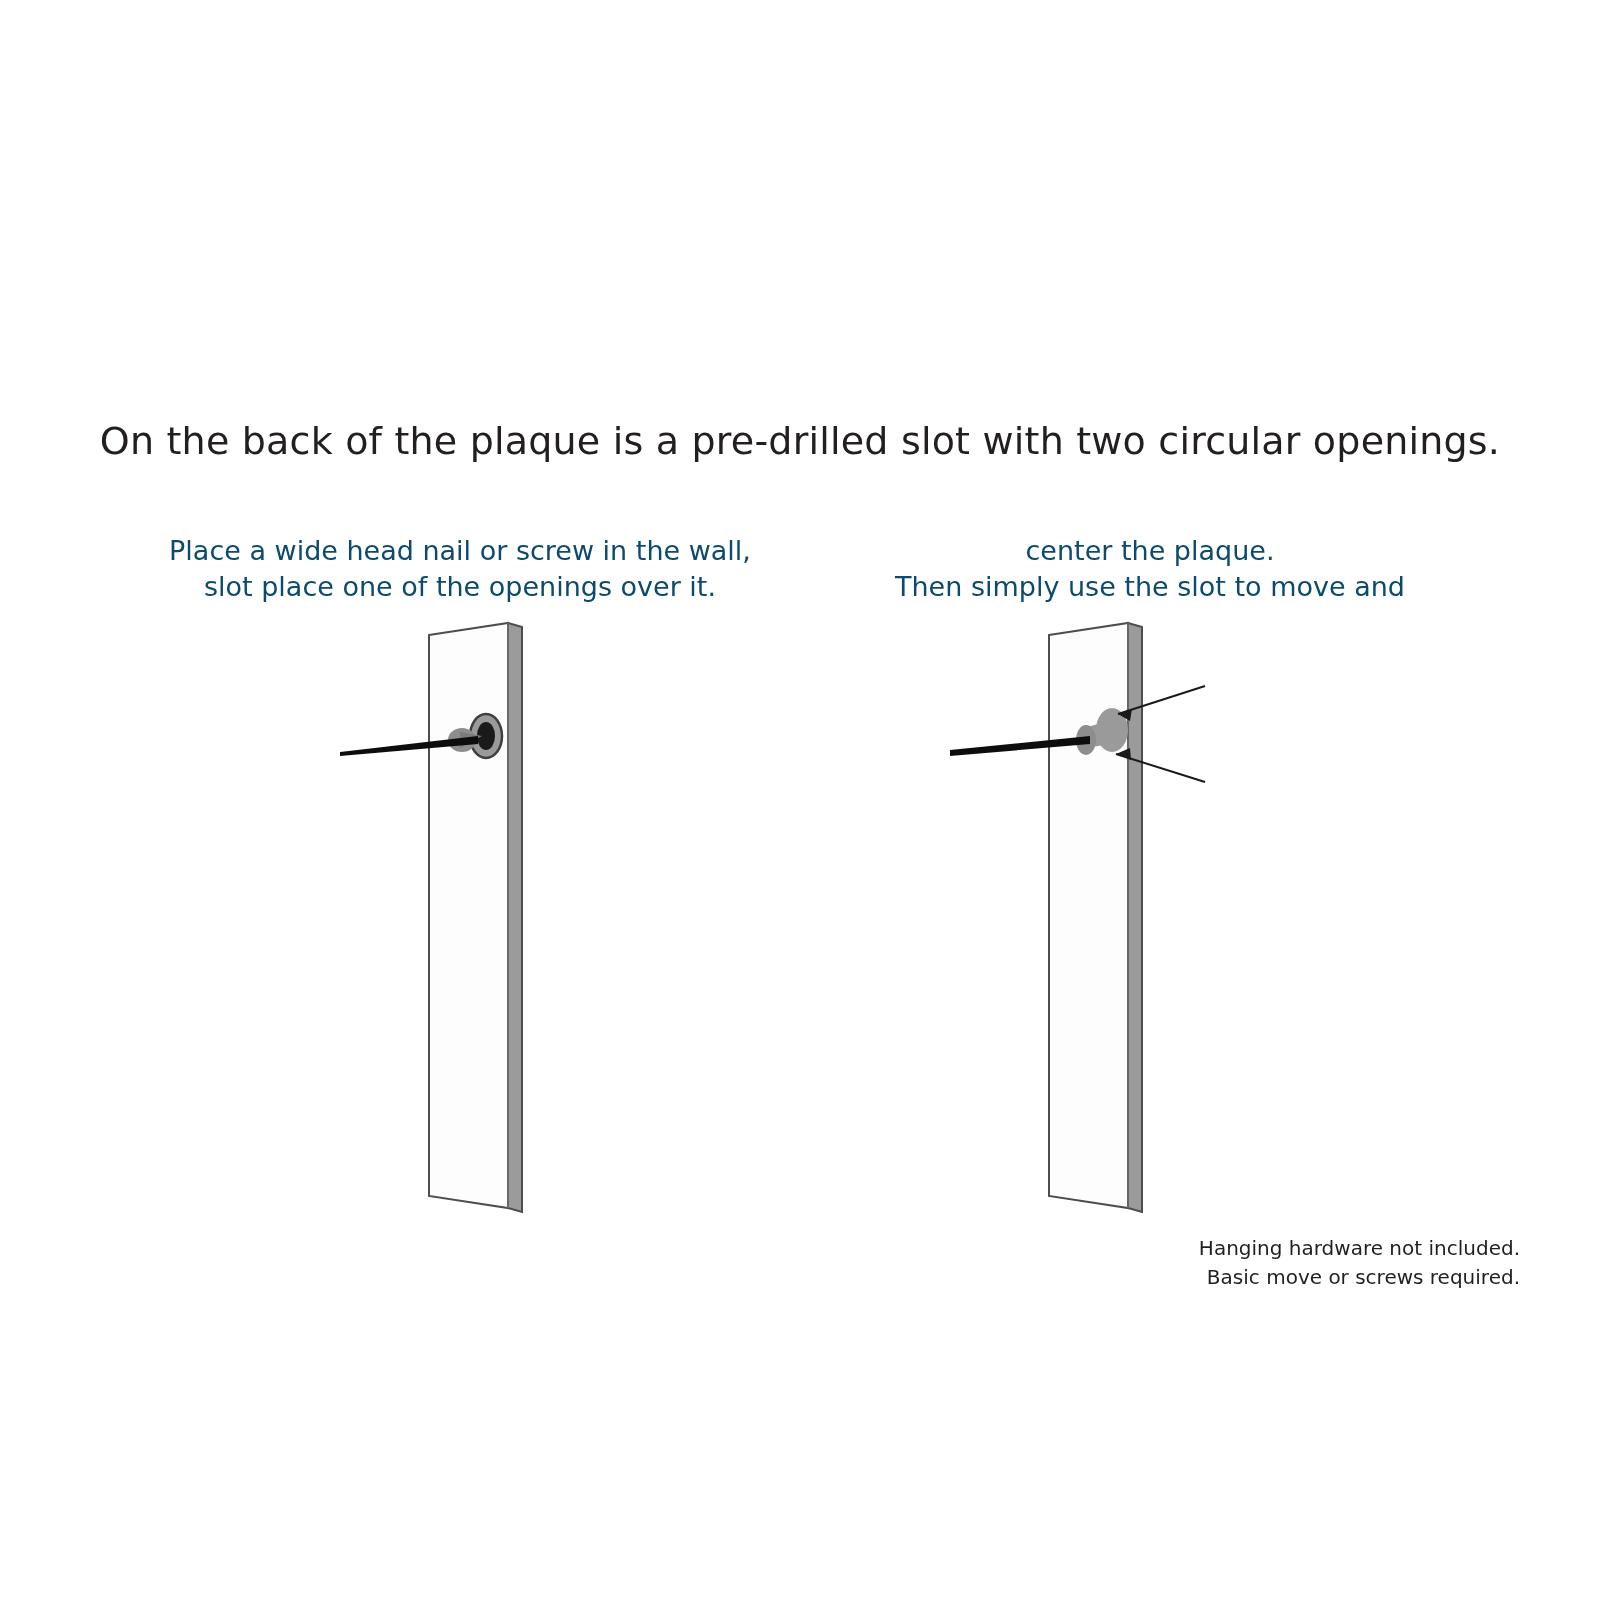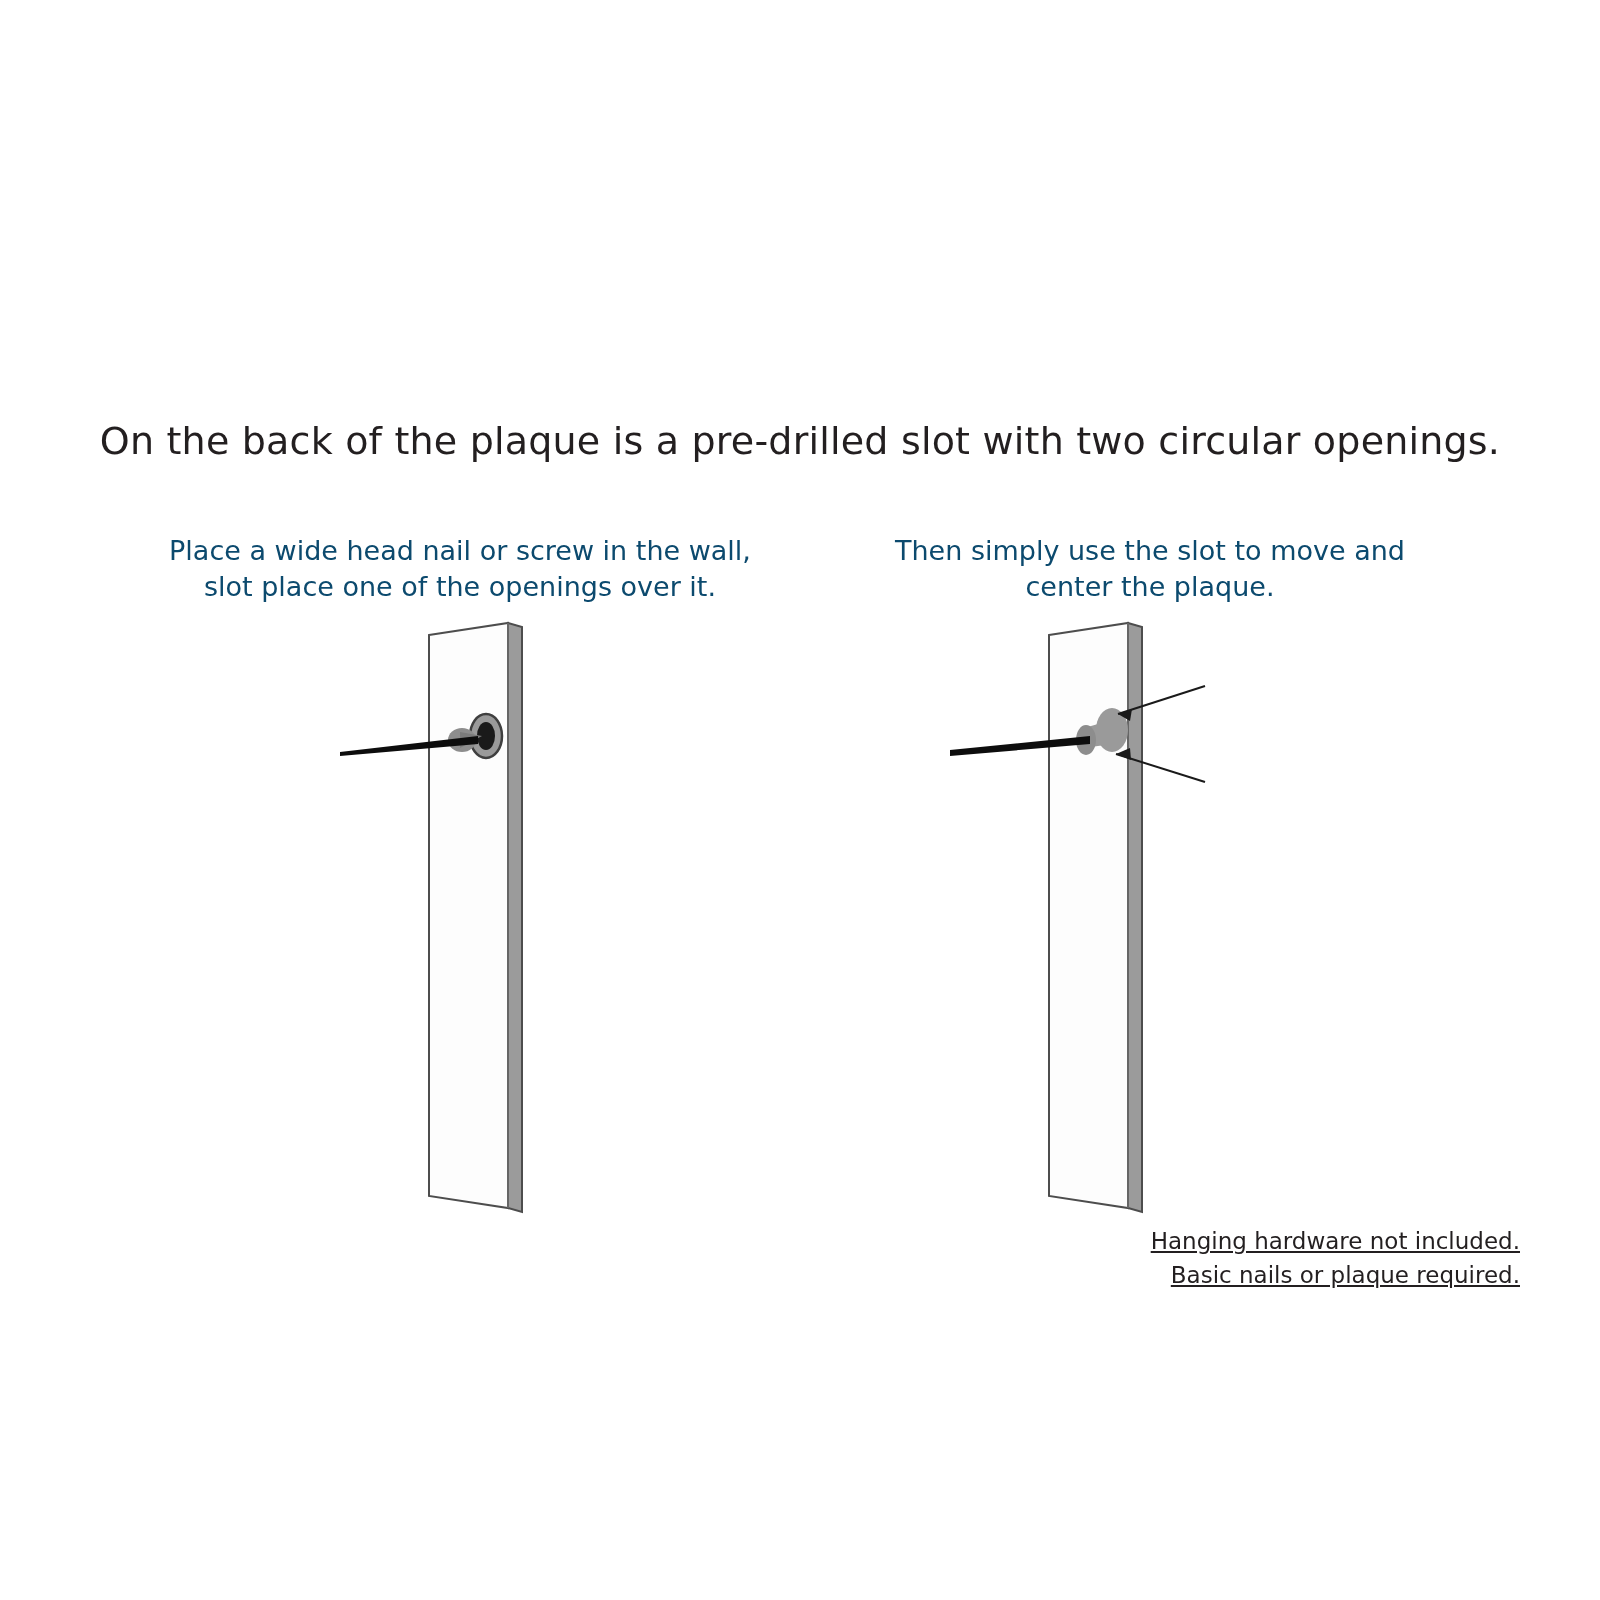--- a/index.html
+++ b/index.html
@@ -59,42 +59,41 @@
     top: 610px;
   }
   .panel.left { left: 330px; }
   .panel.right { left: 950px; }
 
   .footnote {
     position: absolute;
     right: 80px;
     bottom: 48px;
     text-align: right;
-    font-size: 23px;
+    font-size: 20px;
     line-height: 1.45;
     color: #231f20;
-    text-decoration: underline;
   }
   .footnote div { white-space: nowrap; }
 </style>
 </head>
 <body>
 
 <div class="stage">
 
   <div class="headline">On the back of the plaque is a pre-drilled slot with two circular openings.</div>
 
   <div class="caption left">
     <div>Place a wide head nail or screw in the wall,</div>
     <div>slot place one of the openings over it.</div>
   </div>
 
   <div class="caption right">
+    <div>center the plaque.</div>
     <div>Then simply use the slot to move and</div>
-    <div>center the plaque.</div>
   </div>
 
   <div class="panel left">
     <svg width="340" height="640" viewBox="0 0 340 640" xmlns="http://www.w3.org/2000/svg">
 
       <polygon points="99,25 178,13 178,598 99,586" fill="#fdfdfd" stroke="#4d4d4d" stroke-width="2"></polygon>
 
       <polygon points="178,13 192,17 192,602 178,598" fill="#9b9b9b" stroke="#4d4d4d" stroke-width="2"></polygon>
 
       <line x1="178" y1="13" x2="178" y2="598" stroke="#6f6f6f" stroke-width="1.5"></line>
@@ -128,16 +127,16 @@
       <line x1="255" y1="76" x2="168" y2="104" stroke="#1a1a1a" stroke-width="2"></line>
       <polygon points="168,104 182,99 180,111" fill="#1a1a1a"></polygon>
 
       <line x1="255" y1="172" x2="166" y2="144" stroke="#1a1a1a" stroke-width="2"></line>
       <polygon points="166,144 180,138 181,150" fill="#1a1a1a"></polygon>
     </svg>
   </div>
 
   <div class="footnote">
     <div>Hanging hardware not included.</div>
-    <div>Basic nails or plaque required.</div>
+    <div>Basic move or screws required.</div>
   </div>
 
 </div>
 
 </body></html>

